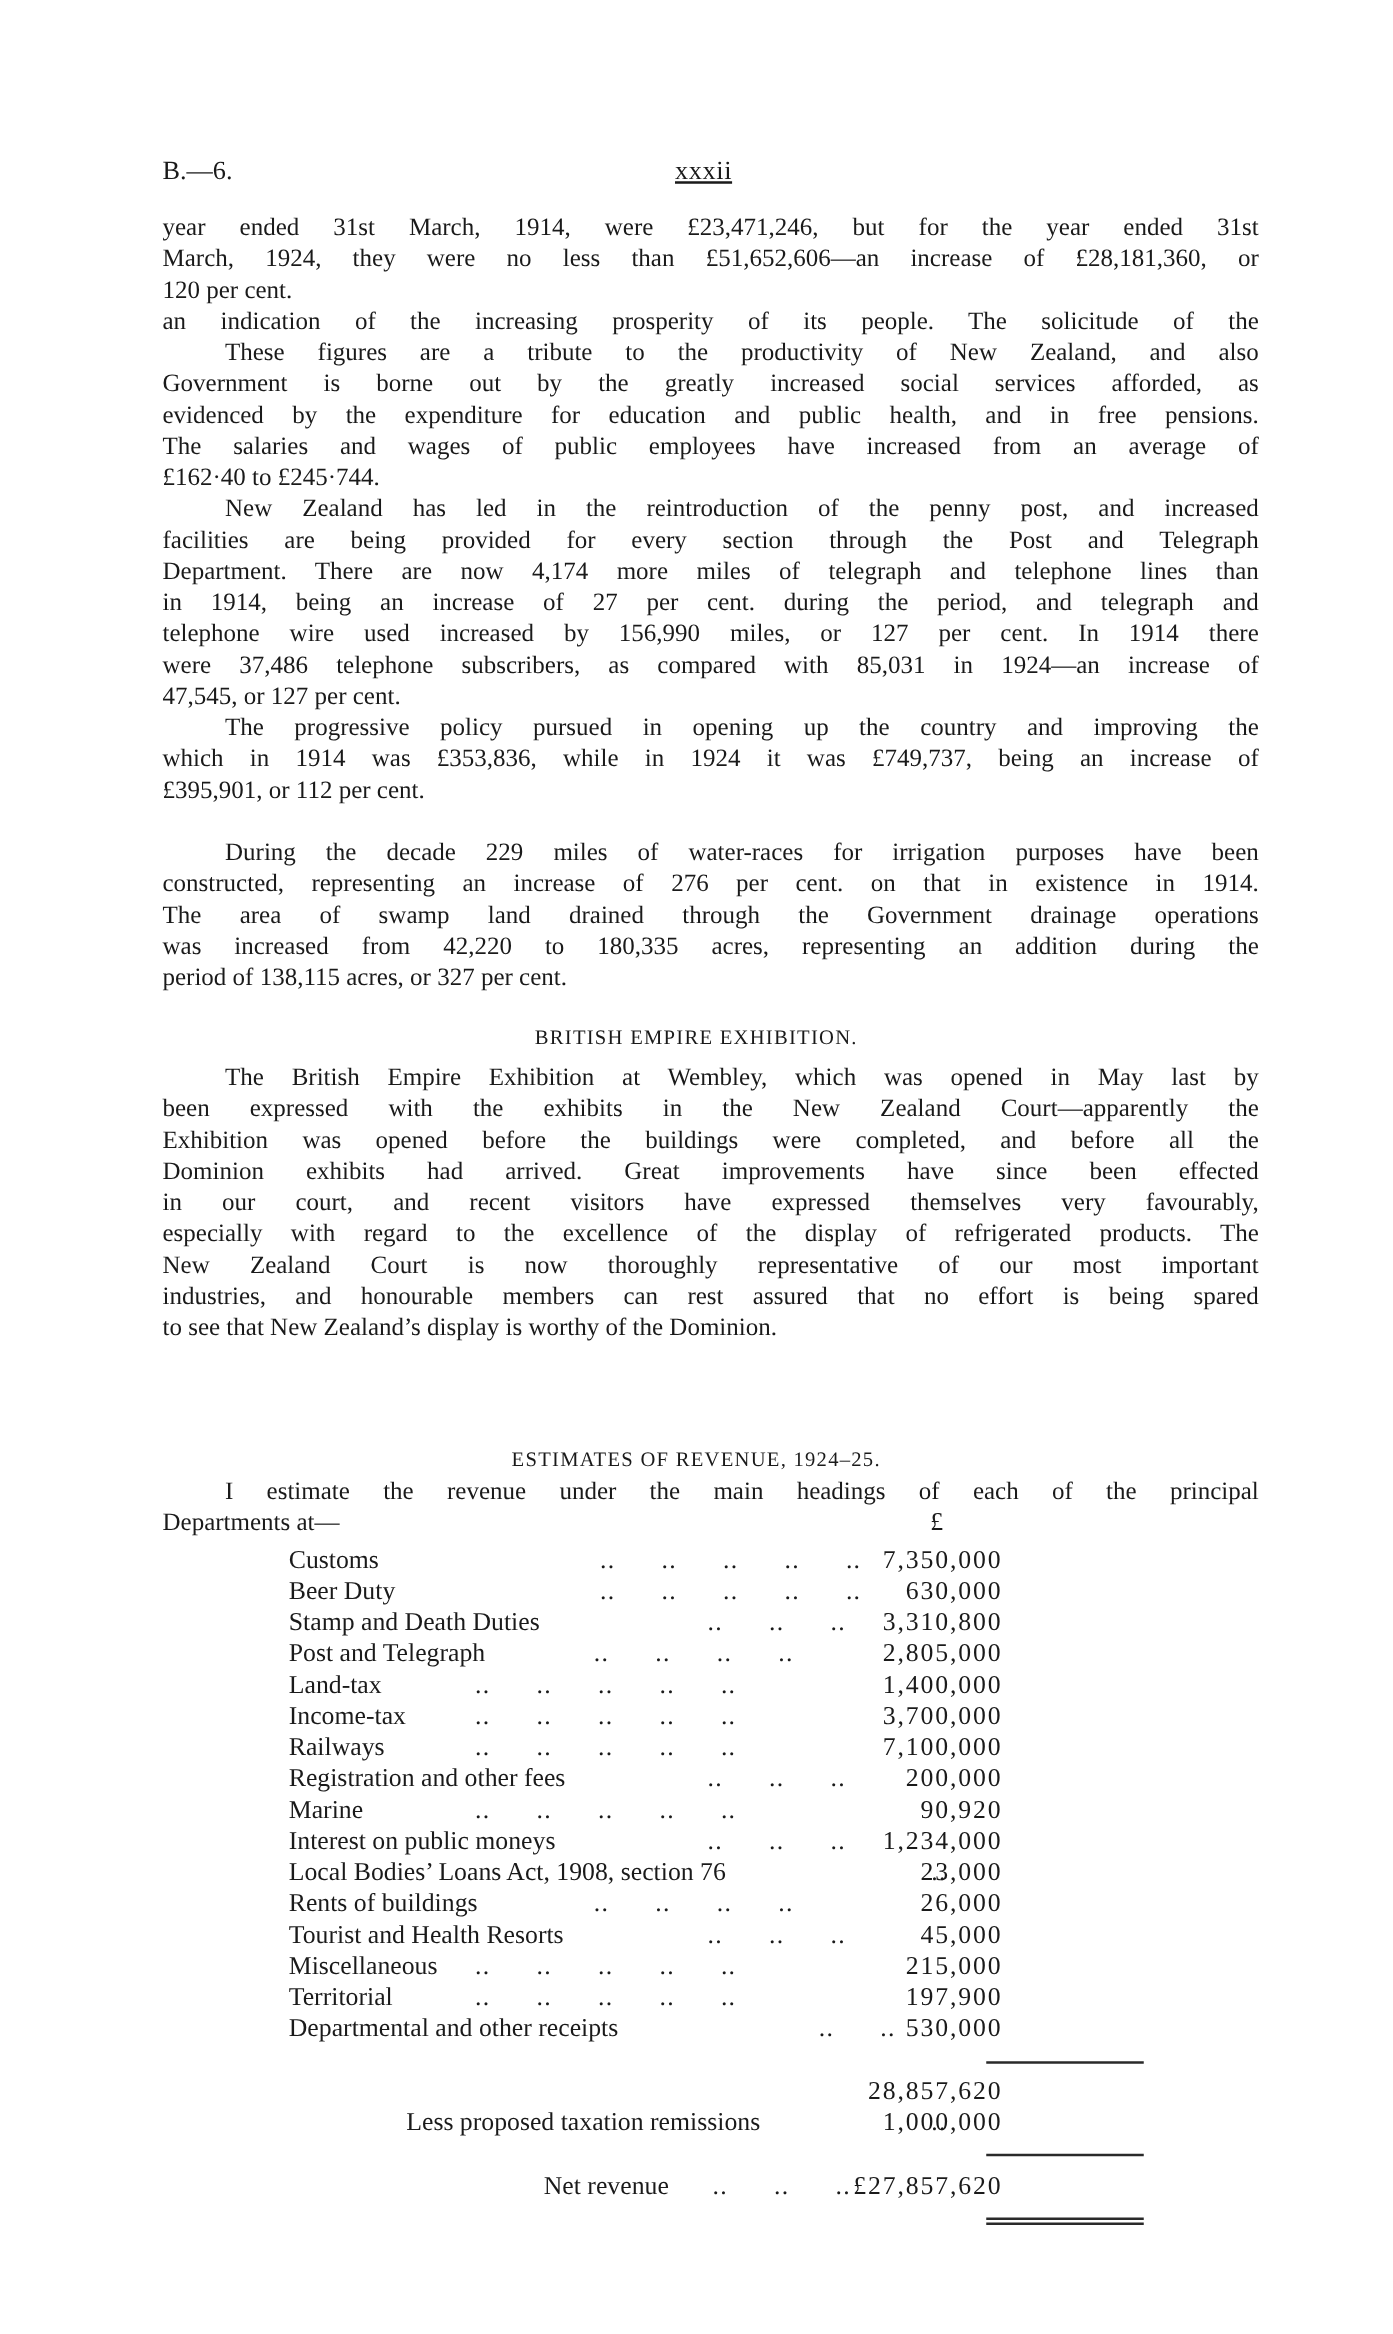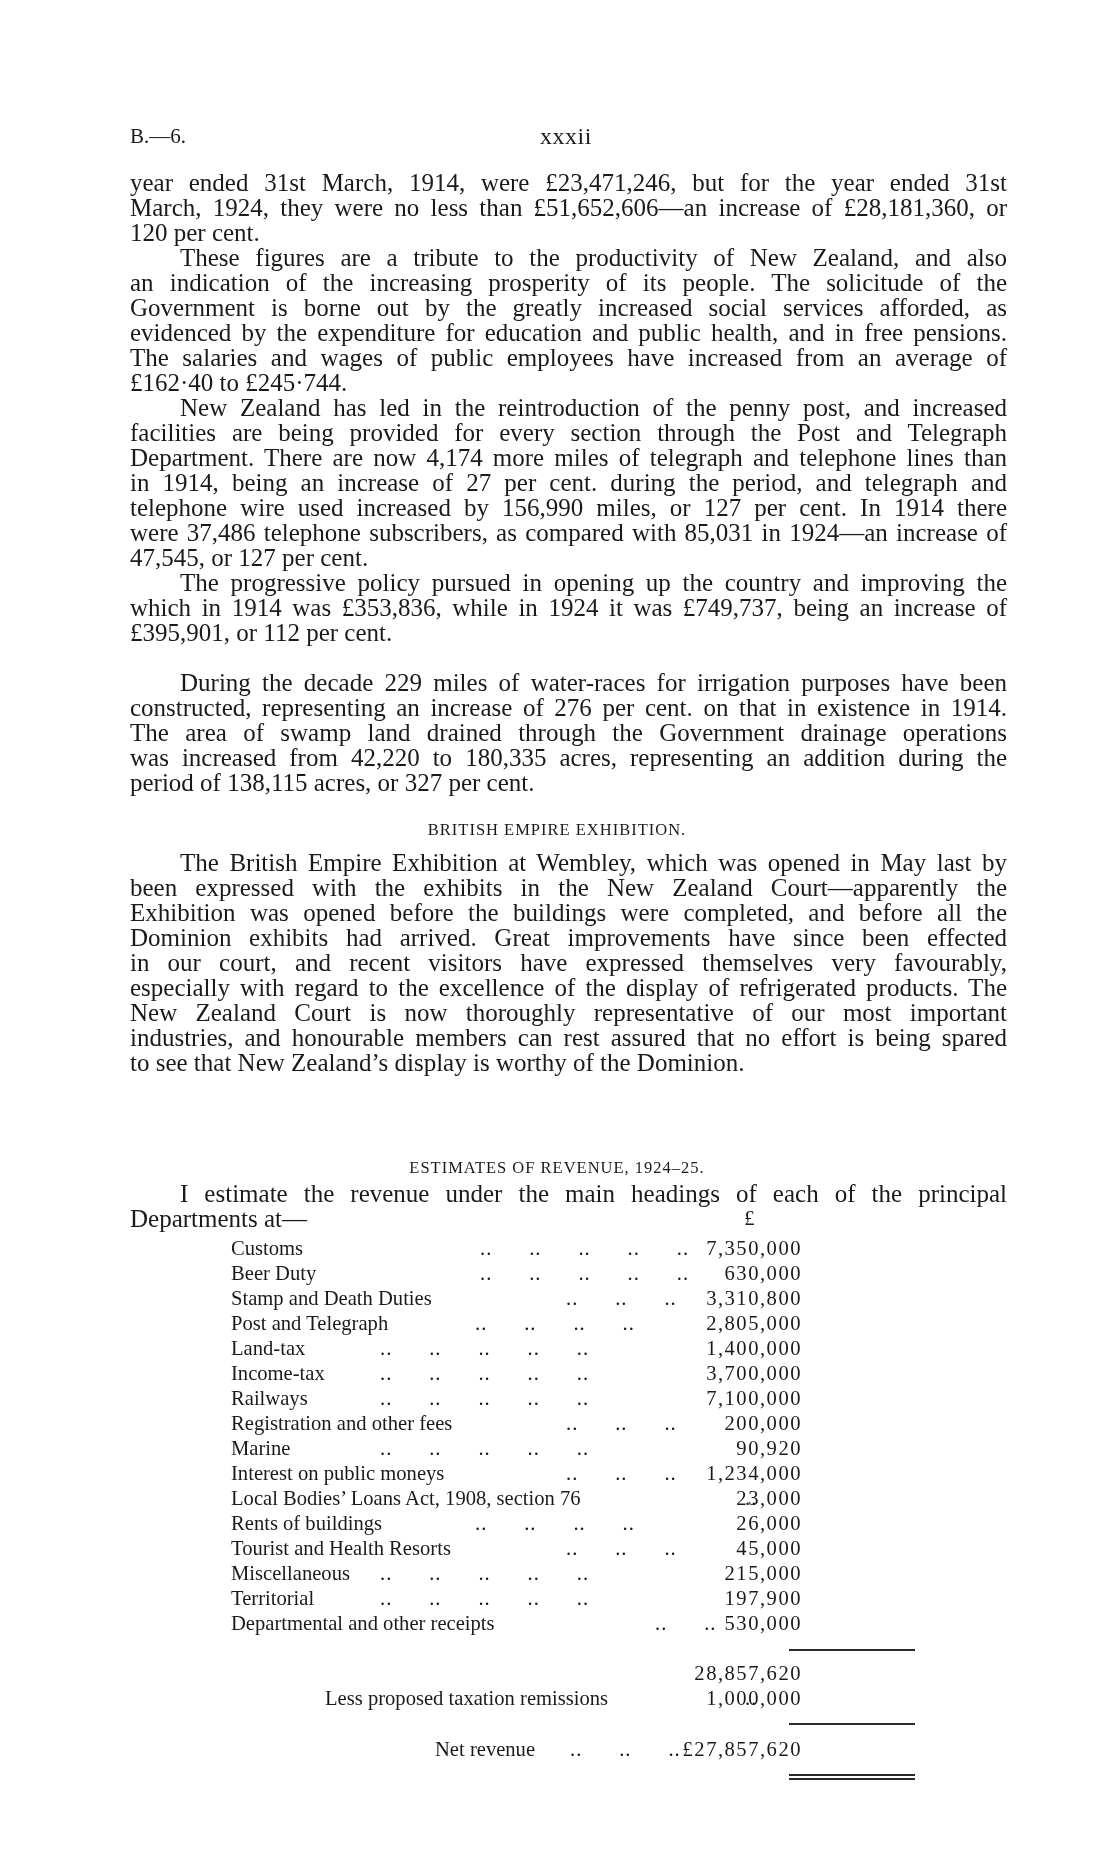--- a/index.html
+++ b/index.html
@@ -1,21 +1,21 @@
 <!DOCTYPE html>
 <html><head>
 <meta charset="utf-8">
 <style>
   html, body { margin: 0; padding: 0; background: #ffffff; }
   body { width: 1114px; height: 1867px; position: relative; overflow: hidden;
          font-family: "Liberation Serif", "DejaVu Serif", serif; color: #1a1a1a; }
   .page { position: absolute; left: 0; top: 0; width: 1004px; height: 1867px; }
   .hdr-left { position: absolute; left: 130px; top: 124px; font-size: 21px; line-height: 25px; }
-  .hdr-center { position: absolute; left: 540px; top: 124px; font-size: 24px; line-height: 25px; letter-spacing: 0.5px; }
-  .body-text { position: absolute; left: 130px; width: 877px; font-size: 25px; line-height: 25px; }
+  .hdr-center { position: absolute; left: 540px; top: 124px; font-size: 21px; line-height: 25px; letter-spacing: 0.5px; text-decoration: underline; }
+  .body-text { position: absolute; left: 130px; width: 877px; font-size: 20px; line-height: 25px; }
   .line { display: block; height: 25px; white-space: nowrap; text-align: justify; text-align-last: justify; }
   .line.last { text-align-last: left; }
   .line.ind-line { padding-left: 50px; }
   .section-title { position: absolute; left: 0; width: 1114px; text-align: center; font-size: 16.5px; letter-spacing: 1px; line-height: 25px; }
   .tbl-label { position: absolute; font-size: 20.6px; line-height: 25px; white-space: nowrap; }
   .tbl-dots { position: absolute; font-size: 20.6px; line-height: 25px; white-space: pre; letter-spacing: 1px; }
   .tbl-amt { position: absolute; right: 202px; font-size: 20.6px; line-height: 25px; text-align: right; white-space: nowrap; letter-spacing: 1.5px; }
   .rule { position: absolute; left: 789px; width: 126px; height: 2px; background: #2a2a2a; }
   .rule.double { height: 2px; box-shadow: 0 4px 0 #2a2a2a; }
 </style>
@@ -27,22 +27,22 @@
   <div class="hdr-left">B.—6.</div>
   <div class="hdr-center">xxxii</div>
 
   <div class="body-text" style="top:170px;">
     <span class="line">year ended 31st March, 1914, were £23,471,246, but for the year ended 31st</span>
     <span class="line">March, 1924, they were no less than £51,652,606—an increase of £28,181,360, or</span>
     <span class="line last">120 per cent.</span>
   </div>
 
   <div class="body-text" style="top:245px;">
+    <span class="line">an indication of the increasing prosperity of its people.  The solicitude of the</span>
     <span class="line ind-line">These figures are a tribute to the productivity of New Zealand, and also</span>
-    <span class="line">an indication of the increasing prosperity of its people.  The solicitude of the</span>
     <span class="line">Government is borne out by the greatly increased social services afforded, as</span>
     <span class="line">evidenced by the expenditure for education and public health, and in free pensions.</span>
     <span class="line">The salaries and wages of public employees have increased from an average of</span>
     <span class="line last">£162·40 to £245·744.</span>
   </div>
 
   <div class="body-text" style="top:395px;">
     <span class="line ind-line">New Zealand has led in the reintroduction of the penny post, and increased</span>
     <span class="line">facilities are being provided for every section through the Post and Telegraph</span>
     <span class="line">Department.  There are now 4,174 more miles of telegraph and telephone lines than</span>

